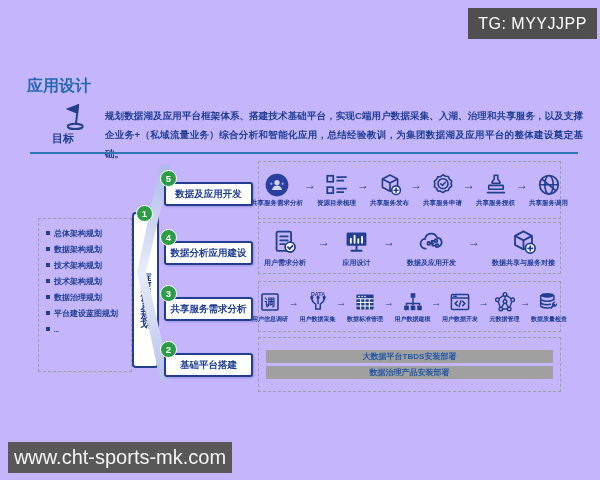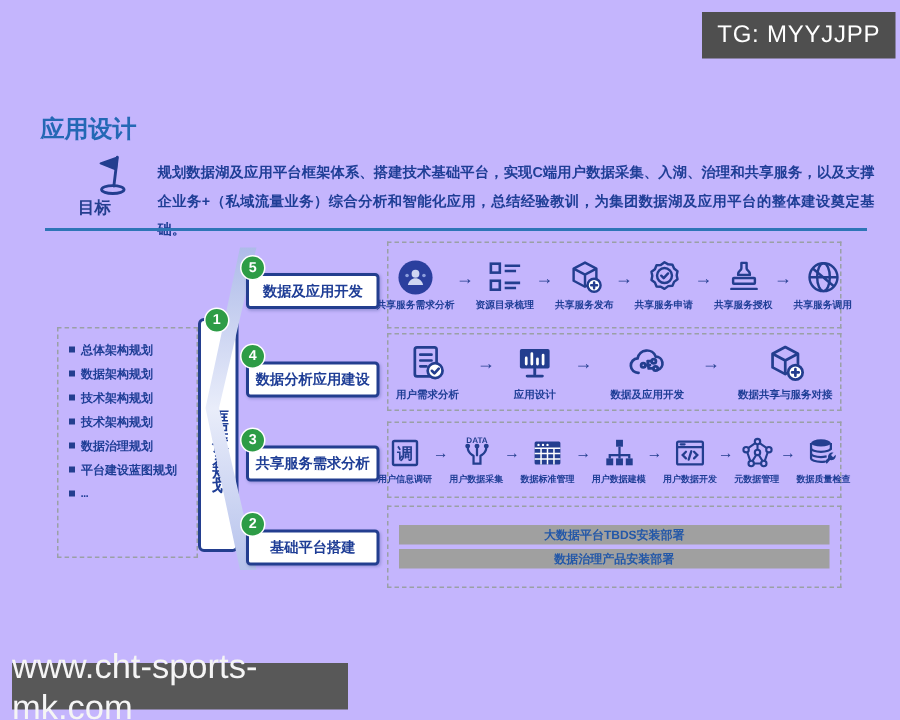--- a/index.html
+++ b/index.html
@@ -11,21 +11,21 @@
     --badge-gray:#4f4f4f;
   }
   *{margin:0;padding:0;box-sizing:border-box;}
   html,body{background:#fff;}
   body{font-family:"Liberation Sans","DejaVu Sans",sans-serif;}
   .slide{position:relative;width:600px;height:480px;background:#c4b5fd;overflow:hidden;}
 
   .tg-badge{position:absolute;left:468px;top:8px;width:129px;height:31px;background:var(--badge-gray);
     color:#fff;font-size:16px;display:flex;align-items:center;justify-content:center;letter-spacing:.5px;}
   .site-bar{position:absolute;left:8px;top:442px;width:224px;height:31px;background:#585858;
-    color:#f5f5f5;font-size:23px;display:flex;align-items:center;justify-content:center;}
+    color:#f5f5f5;font-size:20px;display:flex;align-items:center;justify-content:center;}
 
   .title{position:absolute;left:27px;top:76px;font-size:16px;font-weight:bold;color:var(--blue-title);}
 
   .goal{position:absolute;left:52px;top:101px;width:44px;}
   .goal svg{display:block;margin:0 auto;}
   .goal-label{margin-top:1px;font-size:11px;font-weight:bold;color:var(--navy);}
 
   .desc{position:absolute;left:105px;top:106px;width:478px;font-size:9.5px;font-weight:bold;
     color:#1f3e96;line-height:19px;text-align:justify;}
   .divider{position:absolute;left:30px;top:152px;width:548px;height:2px;background:#2e75b6;}

